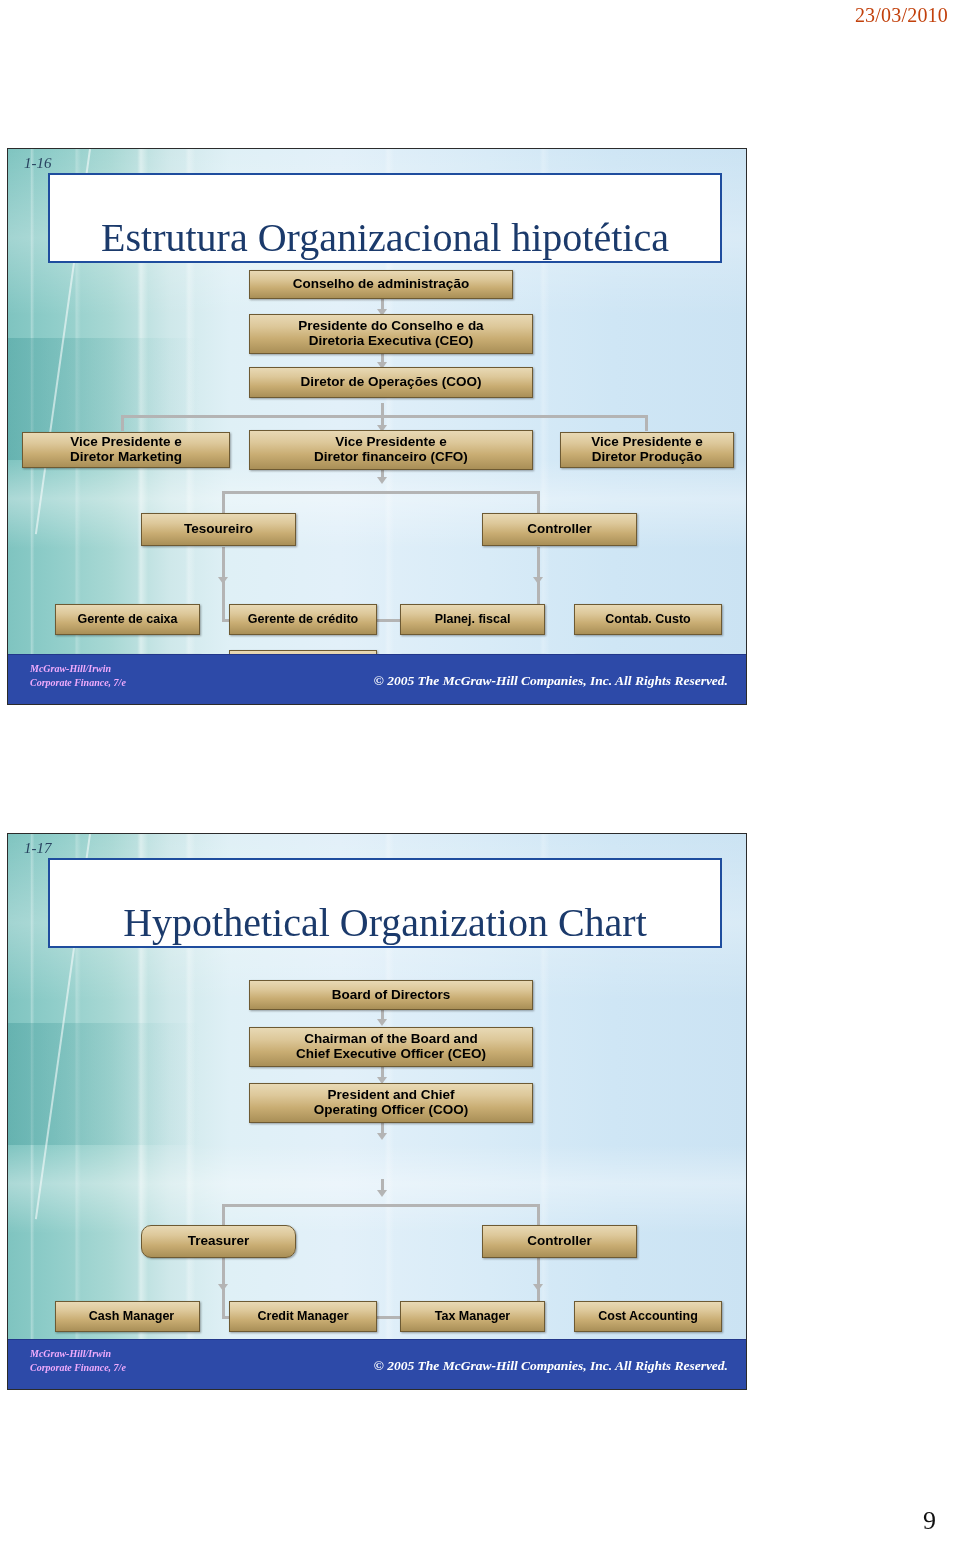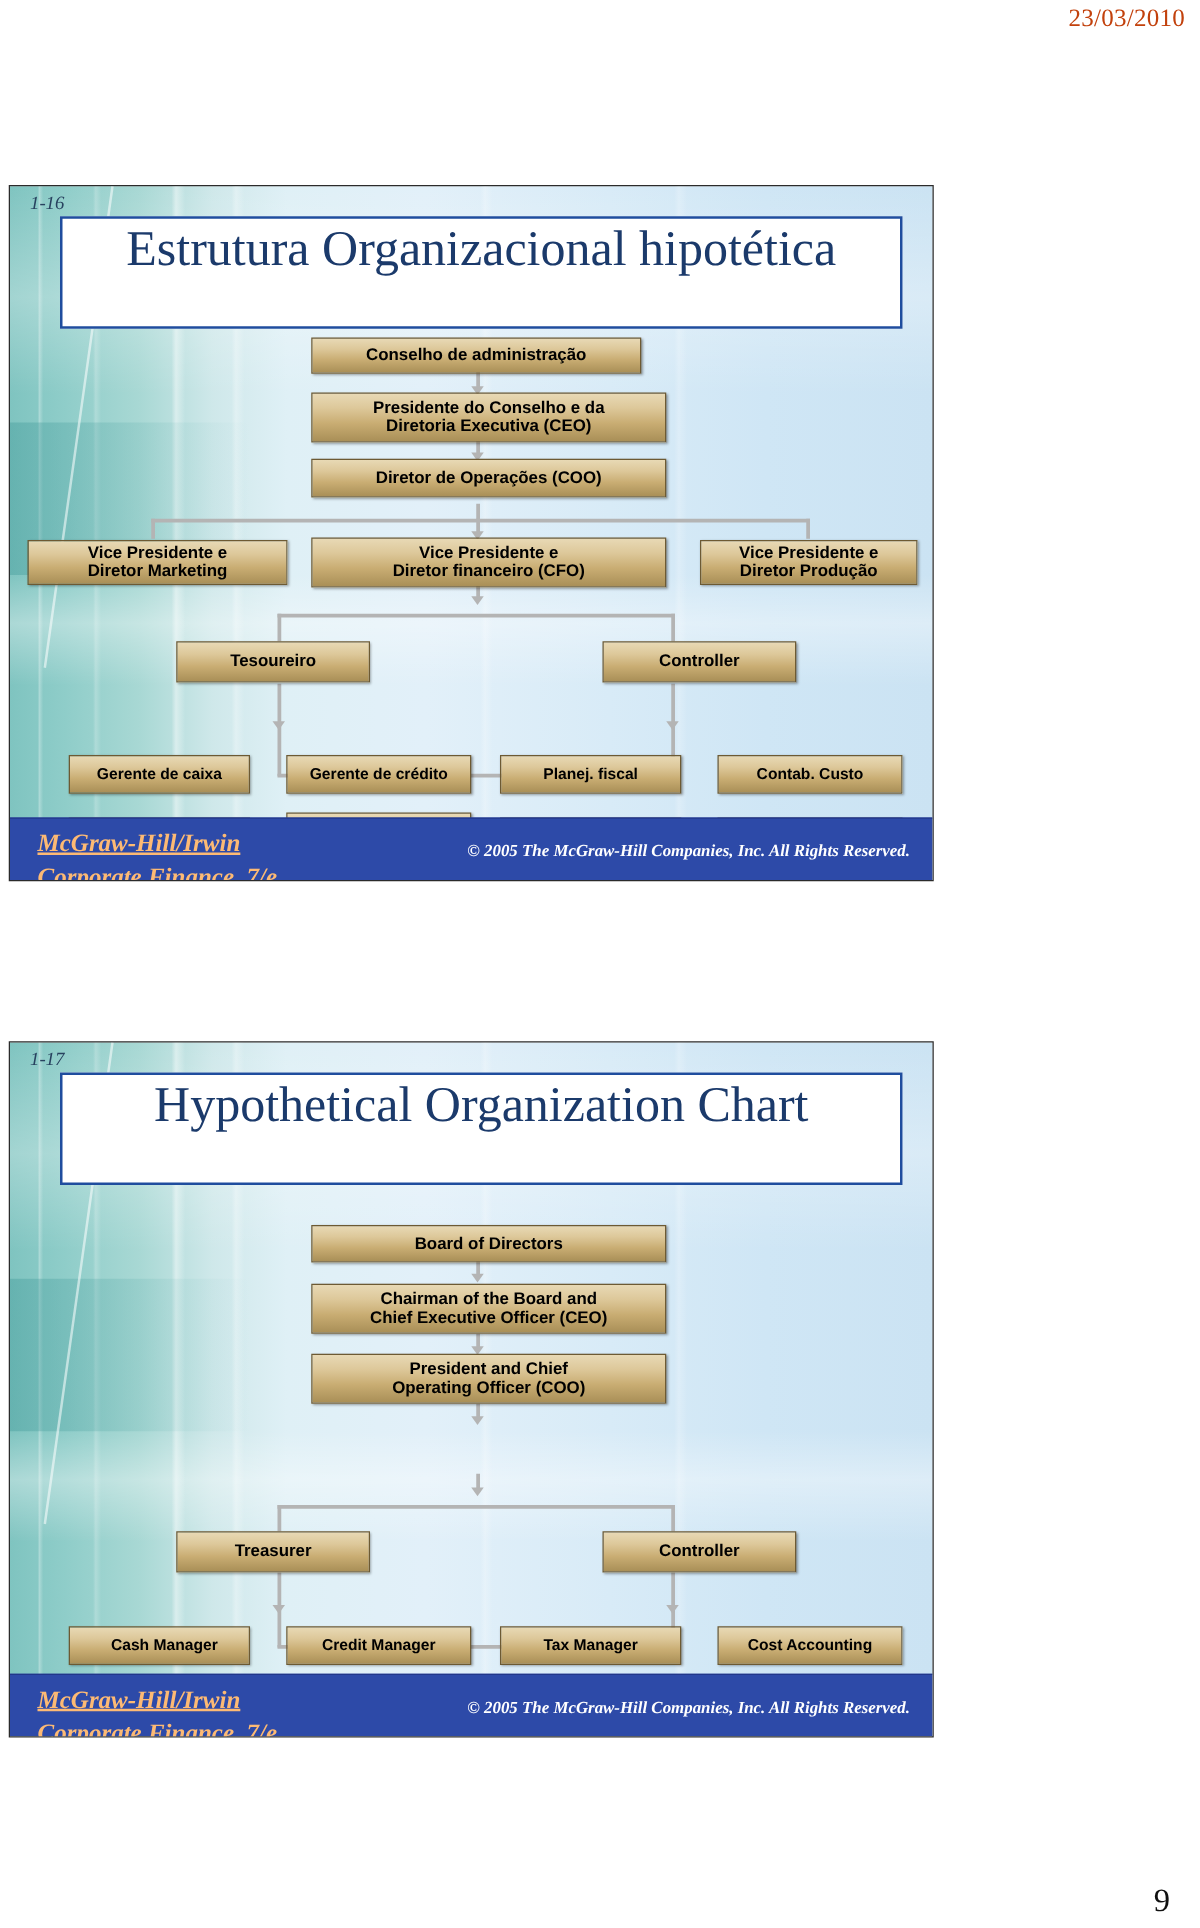--- a/index.html
+++ b/index.html
@@ -80,21 +80,21 @@
     position: absolute; left: 16px; top: 6px;
     font-family: "Liberation Serif", serif; font-style: italic;
     font-size: 15px; color: #28425f;
   }
 
   
   .title-box {
     position: absolute; left: 40px; right: 24px; top: 24px; height: 90px;
     background: #ffffff;
     border: 2px solid #1f4d9e;
-    display: flex; align-items: flex-start; justify-content: center;
+    display: flex; align-items: flex-end; justify-content: center;
   }
   .title-text {
     font-family: "Liberation Serif", serif;
     font-size: 40px; color: #1b3a6b; white-space: nowrap;
   }
 
   
   .chart { position: absolute; left: 0; right: 0; top: 118px; bottom: 50px; }
 
   .node {
@@ -123,21 +123,21 @@
 
   
   .footer {
     position: absolute; left: 0; right: 0; bottom: 0; height: 50px;
     background: #2d4aa8;
     border-top: 1px solid #22378a;
   }
   .footer .brand {
     position: absolute; left: 22px; top: 7px;
     font-family: "Liberation Serif", serif; font-style: italic; font-weight: bold;
-    font-size: 20px; color: #fdba74; line-height: 1.35; text-decoration: underline;
+    font-size: 10px; color: #f0abfc; line-height: 1.35;
   }
   .footer .copy {
     position: absolute; right: 18px; top: 18px;
     font-family: "Liberation Serif", serif; font-style: italic; font-weight: bold;
     font-size: 13.5px; color: #ffffff; white-space: nowrap;
   }
 </style>
 </head>
 <body>
 
@@ -271,21 +271,21 @@
         <span>President and Chief</span>
         <span>Operating Officer (COO)</span>
       </div>
 
       <div class="node" style="left:241px; top:75px; width:284px; height:40px; flex-direction:column;">
         <span>Chairman of the Board and</span>
         <span>Chief Executive Officer (CEO)</span>
       </div>
 
 
-      <div class="node" style="left:133px; top:273px; width:155px; height:33px;">Treasurer</div>
+      <div class="node" style="left:133px; top:273px; width:155px; height:33px;border-radius:10px;">Treasurer</div>
       <div class="node" style="left:474px; top:273px; width:155px; height:33px;">Controller</div>
 
       <div class="node small" style="left:47px; top:349px; width:145px; height:31px;padding-left:12px;">Cash Manager</div>
       <div class="node small" style="left:221px; top:349px; width:148px; height:31px;">Credit Manager</div>
       <div class="node small" style="left:392px; top:349px; width:145px; height:31px;">Tax Manager</div>
       <div class="node small" style="left:566px; top:349px; width:148px; height:31px;">Cost Accounting</div>
 
       <div class="node small" style="left:47px; top:399px; width:145px; height:31px;">Capital Expenditures</div>
       <div class="node small" style="left:221px; top:399px; width:148px; height:31px;">Financial Planning</div>
       <div class="node small" style="left:392px; top:399px; width:145px; height:31px;">Financial Accounting</div>

